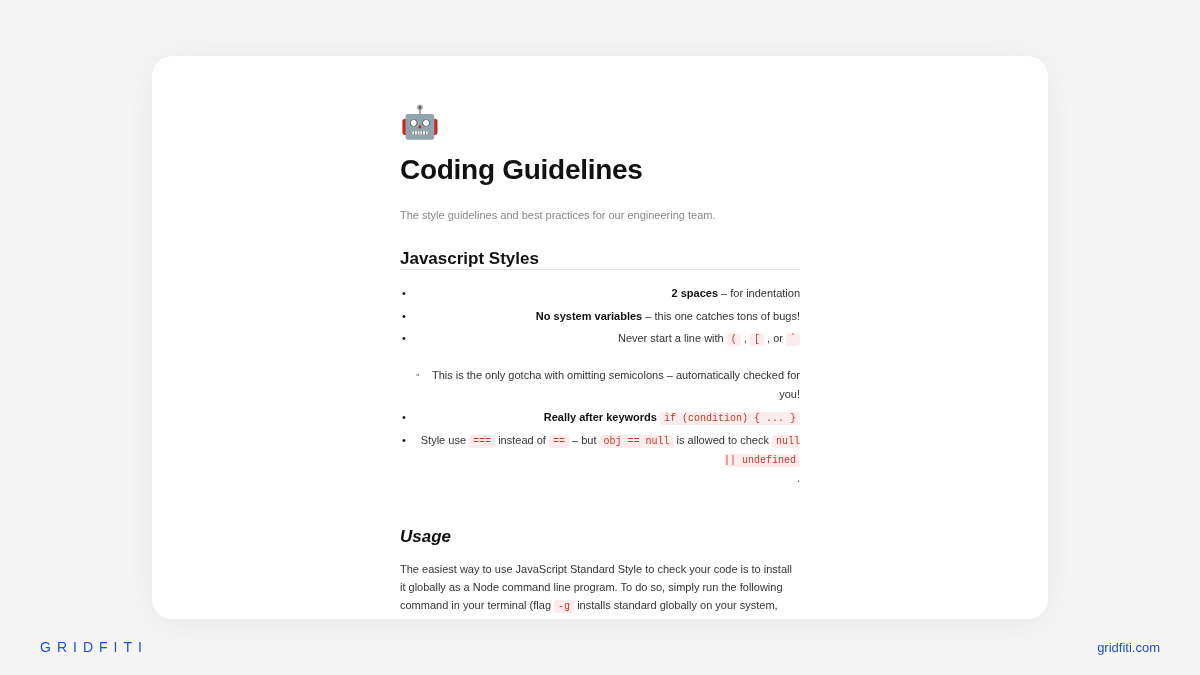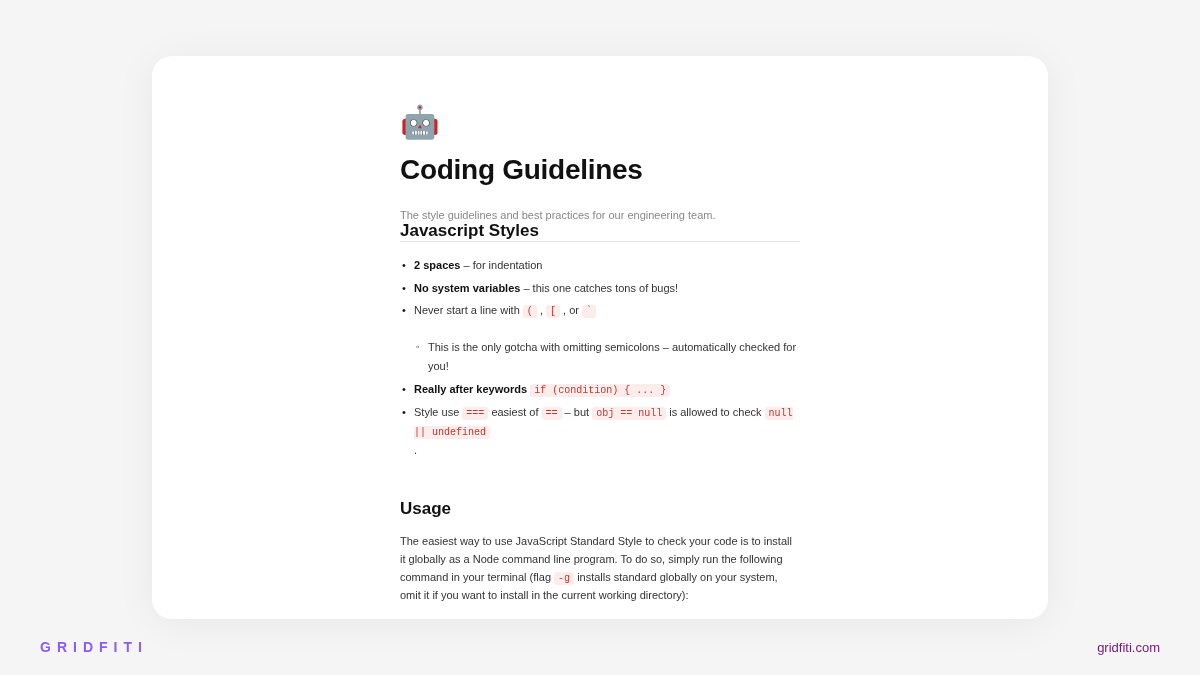--- a/index.html
+++ b/index.html
@@ -43,39 +43,41 @@
     .page-title {
       font-size: 28px;
       font-weight: 700;
       color: #111;
       margin-bottom: 23px;
       letter-spacing: -0.01em;
     }
     .page-subtitle {
       font-size: 11px;
       color: #888;
+      margin-bottom: 28px;
     }
     .section-heading {
       font-size: 17px;
       font-weight: 700;
       color: #111;
       padding-bottom: 0;
       border-bottom: 1px solid #e5e5e5;
       margin-bottom: 14px;
     }
     .bullet-list {
       list-style: none;
       font-size: 11px;
       color: #333;
       line-height: 1.7;
     }
     .bullet-list > li {
       position: relative;
       padding-left: 14px;
       margin-bottom: 4px;
+      text-align: right;
     }
     .bullet-list > li::before {
       content: "•";
       position: absolute;
       left: 2px;
       color: #111;
       font-size: 11px;
     }
     .sub-list {
       list-style: none;
@@ -112,29 +114,29 @@
       color: #333;
       line-height: 1.6;
       margin-bottom: 14px;
     }
     .watermark-left {
       position: absolute;
       bottom: 20px;
       left: 40px;
       font-size: 14px;
       letter-spacing: 6px;
-      color: #8b5cf6;
-      font-weight: 700;
+      color: #1d4ed8;
+      font-weight: 400;
     }
     .watermark-right {
       position: absolute;
       bottom: 20px;
       right: 40px;
       font-size: 13px;
-      color: #701a75;
+      color: #1d4ed8;
     }
   </style>
 </head>
 <body>
 
 <div class="outer-container">
   <div class="document-card">
     <div class="content">
       <div class="page-icon">🤖</div>
       <h1 class="page-title">Coding Guidelines</h1>
@@ -151,27 +153,27 @@
         <li>
           <span>Never start a line with </span><span class="code">(</span><span> , </span><span class="code">[</span><span> , or </span><span class="code">`</span>
           <ul class="sub-list">
             <li>This is the only gotcha with omitting semicolons – automatically checked for you!</li>
           </ul>
         </li>
         <li>
           <span class="bold">Really after keywords</span> <span class="code">if (condition) { ... }</span>
         </li>
         <li>
-          <span>Style use </span><span class="code">===</span><span> easiest of </span><span class="code">==</span><span> – but </span><span class="code">obj == null</span><span> is allowed to check </span><span class="code">null || undefined</span>
+          <span>Style use </span><span class="code">===</span><span> instead of </span><span class="code">==</span><span> – but </span><span class="code">obj == null</span><span> is allowed to check </span><span class="code">null || undefined</span>
           <div>.</div>
         </li>
       </ul>
 
       <div class="usage-section">
-        <h2 class="section-heading" style="border-bottom:none;">Usage</h2>
+        <h2 class="section-heading" style="border-bottom:none;font-style:italic;">Usage</h2>
         <p class="usage-text">
           <span>The easiest way to use JavaScript Standard Style to check your code is to install it globally as a Node command line program. To do so, simply run the following command in your terminal (flag </span><span class="code">-g</span><span> installs standard globally on your system, omit it if you want to install in the current working directory):</span>
         </p>
 
       </div>
     </div>
   </div>
 </div>
 
 <div class="watermark-left">GRIDFITI</div>

